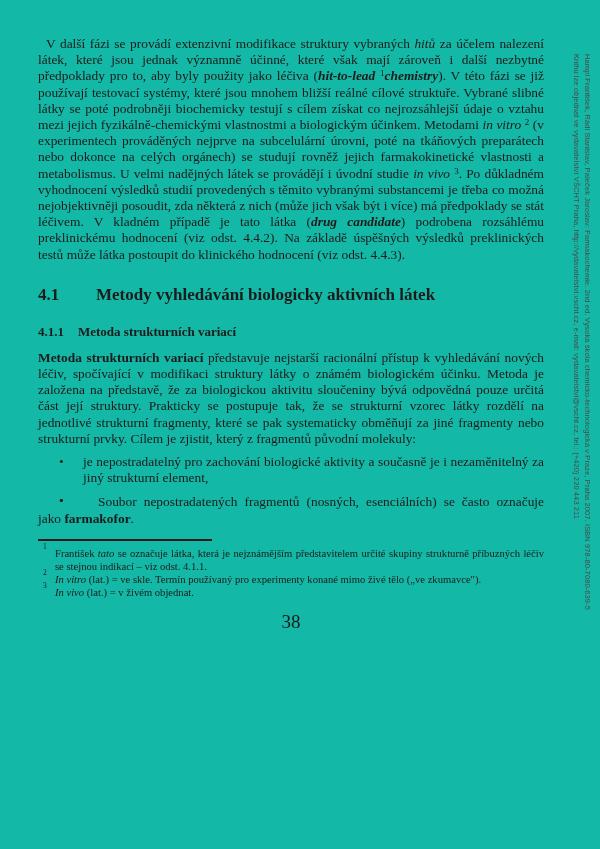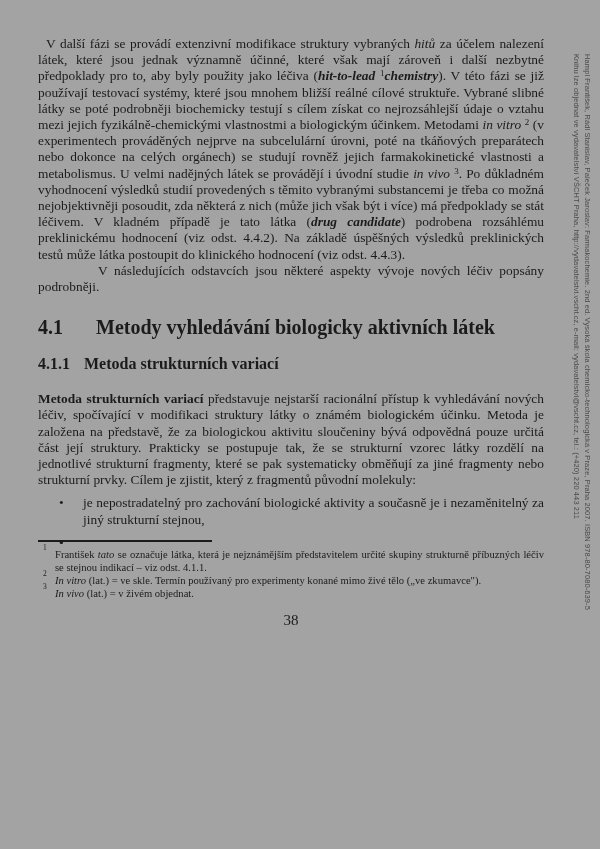--- a/index.html
+++ b/index.html
@@ -7,21 +7,21 @@
     width:600px;height:849px;
     background:#ffffff;
     font-family:"Liberation Serif", serif;
     color:#1b1b1b;
     overflow:hidden;
     position:relative;
   }
   .page{
     position:relative;
     width:600px;height:849px;
-    background:#a3a3a3;
+    background:#14b8a6;
   }
   .text-col{
     position:absolute;
     left:38px; top:36px;
     width:506px;
   }
   .body-p{
     margin:0;
     font-size:13.4px;
     line-height:16.2px;
@@ -32,33 +32,33 @@
   .seg-i{ font-style:italic; }
   .seg-b{ font-weight:bold; }
   .seg-bi{ font-weight:bold; font-style:italic; }
   sup{
     font-size:9px;
     line-height:0;
     vertical-align:4px;
   }
   h1{
     margin:20px 0 0 0;
-    font-size:20px;
+    font-size:17px;
     line-height:24px;
     font-weight:bold;
   }
   .h1-num{ display:inline-block; min-width:40px; margin-right:18px; }
   h2{
     margin:15px 0 0 0;
-    font-size:16px;
+    font-size:13px;
     line-height:19px;
     font-weight:bold;
   }
   .h2-num{ display:inline-block; margin-right:14px; }
-  .after-h{ margin-top:18px;font-family:Liberation Serif, serif; }
+  .after-h{ margin-top:9px;font-family:Liberation Serif, serif; }
   ul.bullets{
     list-style:none;
     margin:4px 0 0 0;
     padding:0;
   }
   ul.bullets li{
     position:relative;
     padding-left:45px;
     margin-top:7px;
     font-size:13.4px;
@@ -86,21 +86,21 @@
   }
   .fn .fn-num{
     position:absolute;
     left:5px; top:0;
     font-size:7.5px;
     vertical-align:0;
   }
   .page-number{
     margin-top:11px;
     text-align:center;
-    font-size:15px;
+    font-size:19px;
   }
   .spine{
     position:absolute;
     top:54px; right:7px;
     writing-mode:vertical-rl;
     font-family:"Liberation Sans", sans-serif;
     font-size:7.5px;
     line-height:11px;
     letter-spacing:0.1px;
     color:#4a4a4a;
@@ -113,45 +113,45 @@
 <div class="page">
 
   <div class="spine">
     <div class="spine-line">Hampl František, Rádl Stanislav, Paleček Jaroslav: Farmakochemie. 2nd ed. Vysoká škola chemicko-technologická v Praze, Praha 2007. ISBN 978-80-7080-639-5</div>
     <div class="spine-line">Knihu lze objednat ve vydavatelství VŠCHT Praha, http://vydavatelstvi.vscht.cz, e-mail: vydavatelstvi@vscht.cz, tel.: (+420) 220 443 211</div>
   </div>
 
   <div class="text-col">
 
     <p class="body-p p-first"><span>V další fázi se provádí extenzivní modifikace struktury vybraných </span><span class="seg-i">hitů</span><span> za účelem nalezení látek, které jsou jednak významně účinné, které však mají zároveň i další nezbytné předpoklady pro to, aby byly použity jako léčiva (</span><span class="seg-bi">hit-to-lead</span><span> </span><sup>1</sup><span class="seg-bi">chemistry</span><span>). V této fázi se již používají testovací systémy, které jsou mnohem bližší reálné cílové struktuře. Vybrané slibné látky se poté podrobněji biochemicky testují s cílem získat co nejrozsáhlejší údaje o vztahu mezi jejich fyzikálně-chemickými vlastnostmi a biologickým účinkem. Metodami </span><span class="seg-i">in vitro</span><span> </span><sup>2</sup><span> (v experimentech prováděných nejprve na subcelulární úrovni, poté na tkáňových preparátech nebo dokonce na celých orgánech) se studují rovněž jejich farmakokinetické vlastnosti a metabolismus. U velmi nadějných látek se provádějí i úvodní studie </span><span class="seg-i">in vivo</span><span> </span><sup>3</sup><span>. Po důkladném vyhodnocení výsledků studií provedených s těmito vybranými substancemi je třeba co možná nejobjektivněji posoudit, zda některá z nich (může jich však být i více) má předpoklady se stát léčivem. V kladném případě je tato látka (</span><span class="seg-bi">drug candidate</span><span>) podrobena rozsáhlému preklinickému hodnocení (viz odst. 4.4.2). Na základě úspěšných výsledků preklinických testů může látka postoupit do klinického hodnocení (viz odst. 4.4.3).</span></p>
-    <p class="body-p p-indent"><span>V následujících odstavcích jsou některé aspekty vývoje nových léčiv popsány podrobněji.</span></p>
 
     <h1>
       <span class="h1-num">4.1</span><span>Metody vyhledávání biologicky aktivních látek</span>
     </h1>
 
     <h2>
       <span class="h2-num">4.1.1</span><span>Metoda strukturních variací</span>
     </h2>
 
     <p class="body-p after-h"><span class="seg-b">Metoda strukturních variací</span><span> představuje nejstarší racionální přístup k vyhledávání nových léčiv, spočívající v modifikaci struktury látky o známém biologickém účinku. Metoda je založena na představě, že za biologickou aktivitu sloučeniny bývá odpovědná pouze určitá část její struktury. Prakticky se postupuje tak, že se strukturní vzorec látky rozdělí na jednotlivé strukturní fragmenty, které se pak systematicky obměňují za jiné fragmenty nebo strukturní prvky. Cílem je zjistit, který z fragmentů původní molekuly:</span></p>
 
     <ul class="bullets">
       <li>
         <span class="dot">•</span>
-        <span><span>je nepostradatelný pro zachování biologické aktivity a současně je i nezaměnitelný za jiný strukturní stejnou,</span></span>
+        <span><span>je nepostradatelný pro zachování biologické aktivity a současně je i nezaměnitelný za jiný strukturní element,</span></span>
       </li>
       <li>
         <span class="dot">•</span>
       </li>
       <li>
         <span class="dot">•</span>
       </li>
     </ul>
 
+    <p class="body-p p-indent p-last"><span>Soubor nepostradatených fragmentů (nosných, esenciálních) se často označuje jako </span><span class="seg-b">farmakofor</span><span>.</span></p>
 
     <div class="fn-rule"></div>
 
     <div class="footnotes">
       <div class="fn">
         <sup class="fn-num">1</sup>
         <span><span>František </span><span class="seg-i">tato</span><span> se označuje látka, která je nejznámějším představitelem určité skupiny strukturně příbuzných léčiv se stejnou indikací – viz odst. 4.1.1.</span></span>
       </div>
       <div class="fn">
         <sup class="fn-num">2</sup>

